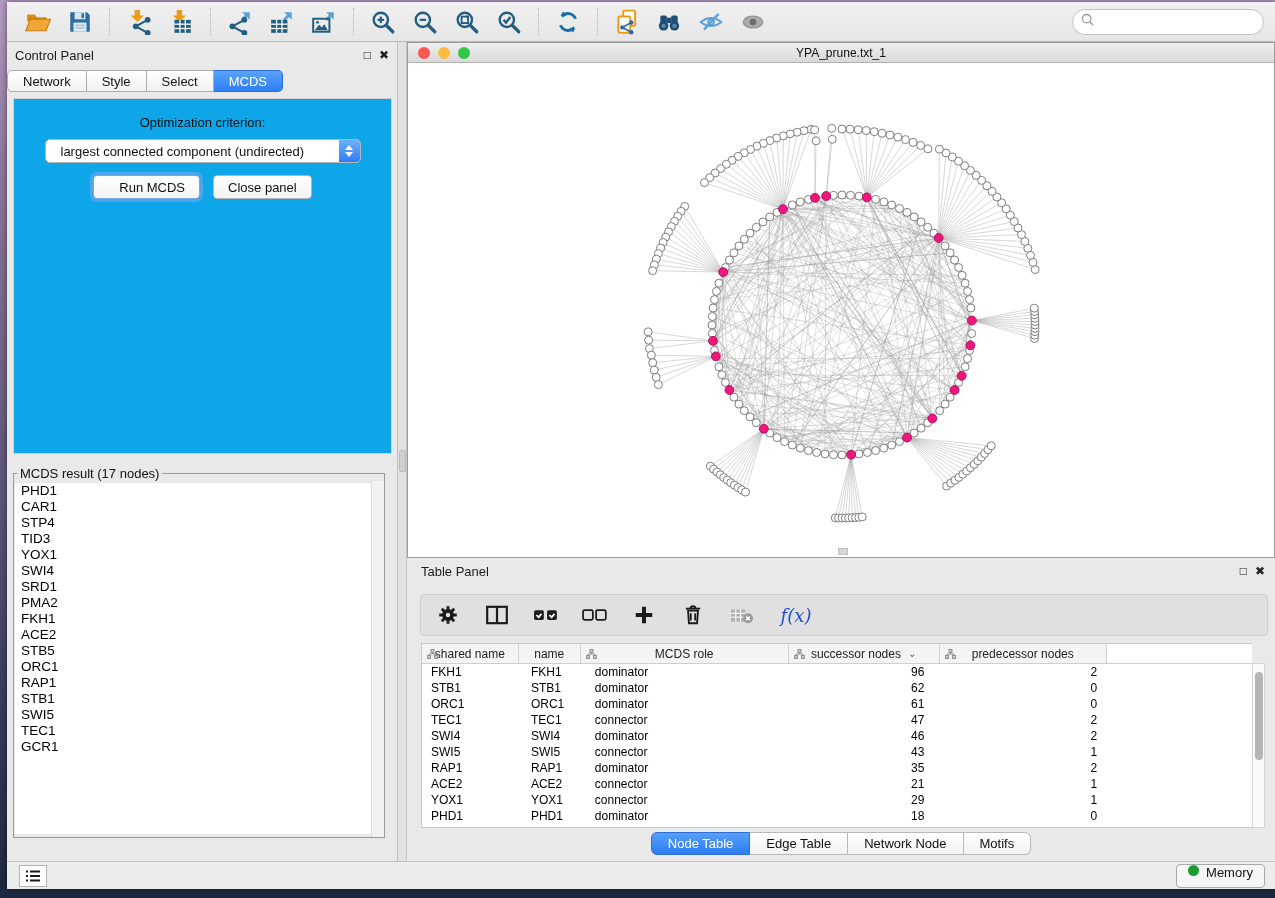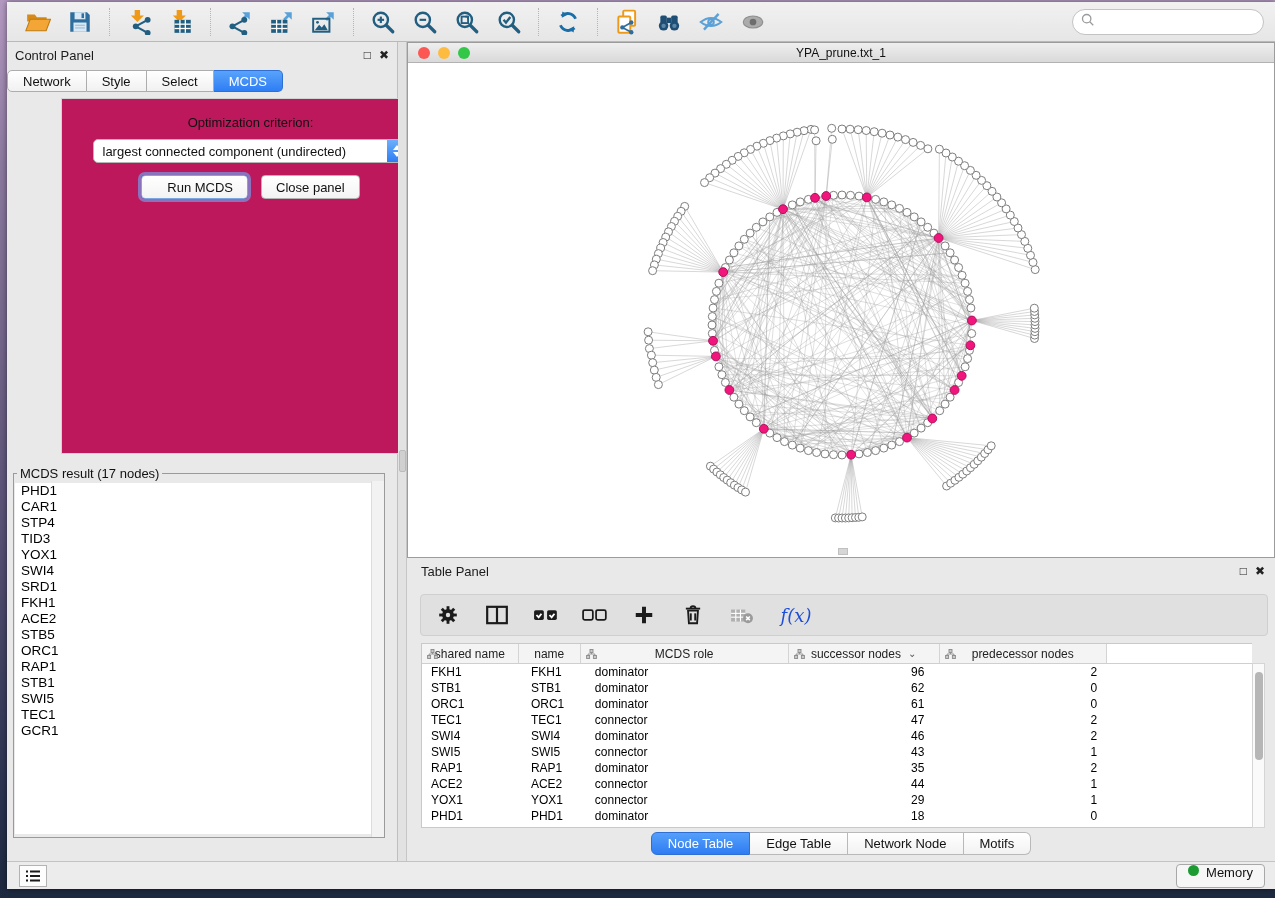--- a/index.html
+++ b/index.html
@@ -19,25 +19,25 @@
   .cpanel { position:absolute; left:0; top:40px; width:391px; height:819px; background:#e9e9e9; border-right:1px solid #bfbfbf; }
   .panel-head { height:26px; display:flex; align-items:center; padding:0 8px; }
   .panel-title { font-size:13px; color:#1c1c1c; }
   .panel-btns { margin-left:auto; display:flex; gap:8px; align-items:center; }
   .pbtn { font-size:12px; color:#222; cursor:pointer; line-height:1; }
   .segbar { display:flex; justify-content:flex-start; margin-top:2px; }
   .seg { height:22px; padding:0 15px; background:linear-gradient(#ffffff,#f1f1f1); border:1px solid #adadad; border-left:none; font-size:13px; display:flex; align-items:center; color:#111; cursor:pointer; }
   .seg:first-child { border-left:1px solid #adadad; border-radius:5px 0 0 5px; }
   .seg:last-child { border-radius:0 5px 5px 0; }
   .seg.sel { background:linear-gradient(#58a3fa,#2f7ef5); color:#fff; border-color:#2f6fd4; }
-  .cp-content { position:absolute; left:6px; top:56px; width:379px; height:356px; background:#be185d; border:1px solid #d2d2d2;margin-left:48px; }
+  .cp-content { position:absolute; left:6px; top:56px; width:379px; height:356px; background:#0ea5e9; border:1px solid #d2d2d2; }
   .opt-label { text-align:center; font-size:13px; color:#111; margin-top:16px; }
   .selectrow { display:flex; justify-content:center; margin-top:9px; }
   .macselect { width:316px; height:24px; background:#fff; border:1px solid #b5b5b5; border-radius:5px; display:flex; align-items:center; font-size:13px; color:#111; position:relative; cursor:pointer; }
-  .macselect .val { padding-left:9px; }
+  .macselect .val { padding-left:15px; }
   .macselect .stepper { position:absolute; right:0; top:0; width:21px; height:22px; background:linear-gradient(#6cb0fb,#2e7cf4); border-radius:0 4px 4px 0; display:flex; flex-direction:column; align-items:center; justify-content:center; gap:2px; }
   .arrow-up { width:0;height:0;border-left:4px solid transparent;border-right:4px solid transparent;border-bottom:5px solid #fff; }
   .arrow-dn { width:0;height:0;border-left:4px solid transparent;border-right:4px solid transparent;border-top:5px solid #fff; }
   .btnrow { display:flex; justify-content:center; gap:13px; margin-top:12px; }
   .macbtn { height:24px; padding:0 14px; background:linear-gradient(#ffffff,#f3f3f3); border:1px solid #b3b3b3; border-radius:4px; font-size:13px; color:#111; cursor:pointer; }
   .macbtn.focus { box-shadow:0 0 0 3px rgba(110,165,240,.65); border-color:#7ba7e0;padding-left:25px; }
   .mcds-box { position:absolute; left:6px; top:424px; width:372px; height:372px; border:1px solid #9a9a9a; }
   .mcds-box legend { font-size:13px; color:#111; margin-left:3px; padding:0 3px; }
   .mcds-list { position:absolute; left:1px; top:2px; width:368px; height:351px; background:#fff; overflow:hidden; }
   .mcds-scroll { position:absolute; right:0; top:0; width:13px; height:100%; background:#f2f2f2; border-left:1px solid #dcdcdc; }
@@ -303,20 +303,21 @@
     <fieldset class="mcds-box">
       <legend>MCDS result (17 nodes)</legend>
       <div class="mcds-list" id="mcds-list">
           <div class="mcds-item">PHD1</div>
           <div class="mcds-item">CAR1</div>
           <div class="mcds-item">STP4</div>
           <div class="mcds-item">TID3</div>
           <div class="mcds-item">YOX1</div>
           <div class="mcds-item">SWI4</div>
           <div class="mcds-item">SRD1</div>
+          <div class="mcds-item">PMA2</div>
           <div class="mcds-item">FKH1</div>
           <div class="mcds-item">ACE2</div>
           <div class="mcds-item">STB5</div>
           <div class="mcds-item">ORC1</div>
           <div class="mcds-item">RAP1</div>
           <div class="mcds-item">STB1</div>
           <div class="mcds-item">SWI5</div>
           <div class="mcds-item">TEC1</div>
           <div class="mcds-item">GCR1</div>
         </div>
@@ -1204,21 +1205,21 @@
             <div class="td l" style="width: 64px;">RAP1</div>
             <div class="td l" style="width: 215px;">dominator</div>
             <div class="td r" style="width: 129px;">35</div>
             <div class="td r" style="width: 173px;">2</div>
             <div class="td l" style="width: 150px;"></div>
           </div>
           <div class="trow">
             <div class="td l" style="width: 100px;">ACE2</div>
             <div class="td l" style="width: 64px;">ACE2</div>
             <div class="td l" style="width: 215px;">connector</div>
-            <div class="td r" style="width: 129px;">44</div>
+            <div class="td r" style="width: 129px;">21</div>
             <div class="td r" style="width: 173px;">1</div>
             <div class="td l" style="width: 150px;"></div>
           </div>
           <div class="trow">
             <div class="td l" style="width: 100px;">YOX1</div>
             <div class="td l" style="width: 64px;">YOX1</div>
             <div class="td l" style="width: 215px;">connector</div>
             <div class="td r" style="width: 129px;">29</div>
             <div class="td r" style="width: 173px;">1</div>
             <div class="td l" style="width: 150px;"></div>

